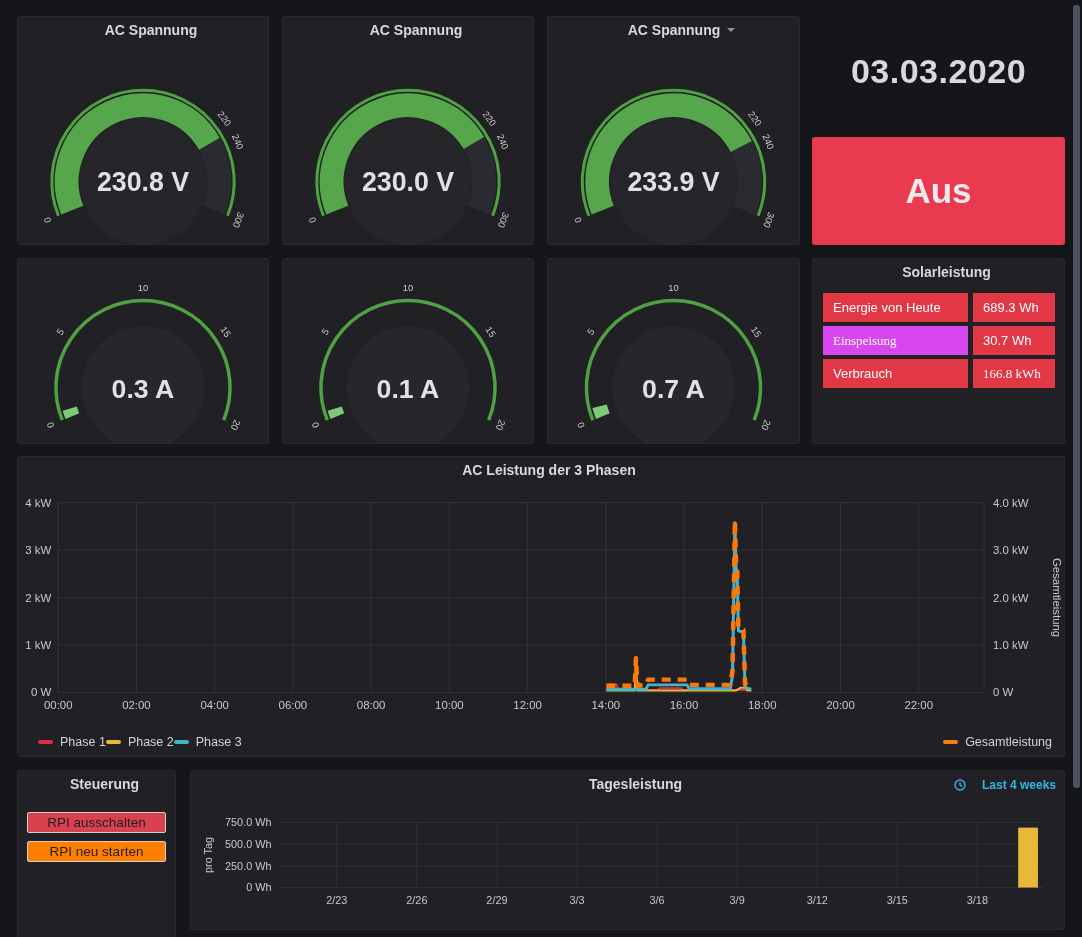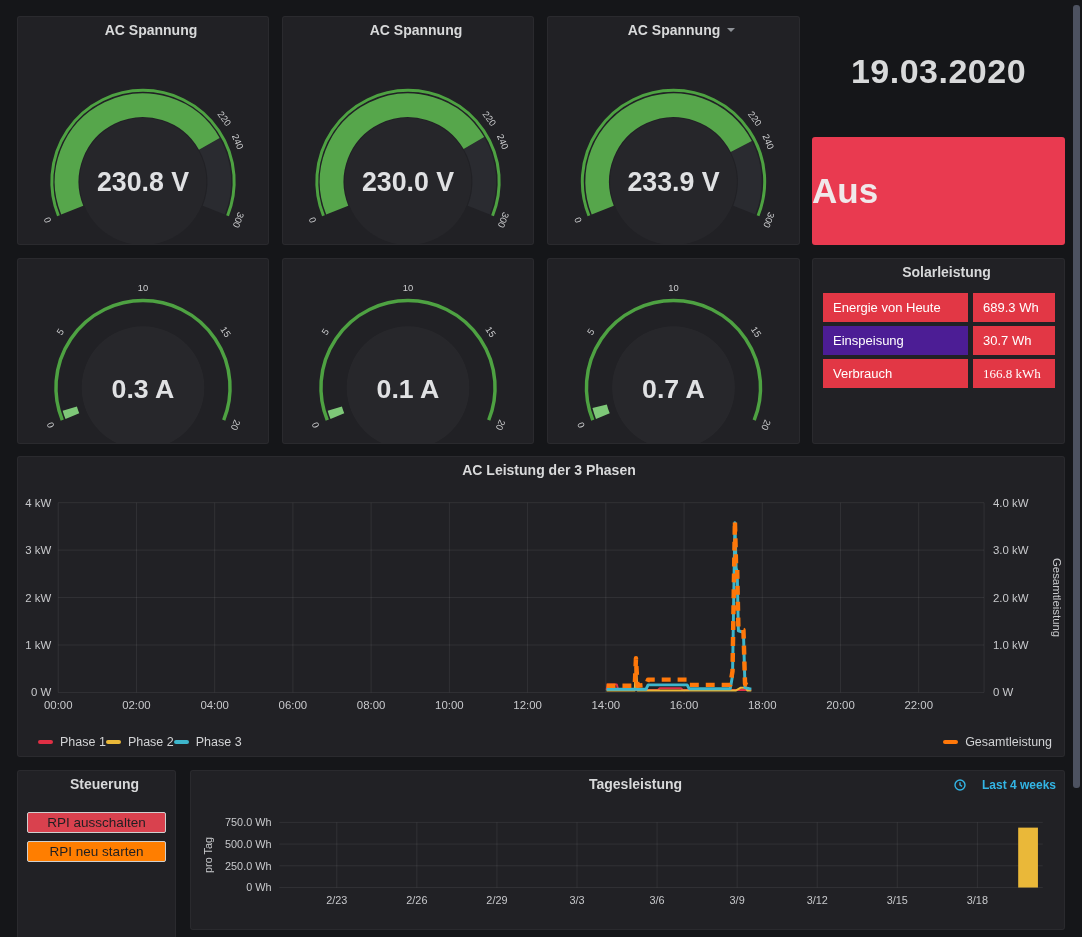--- a/index.html
+++ b/index.html
@@ -6,21 +6,21 @@
   .dash{position:relative;width:1082px;height:937px;background:#151619;overflow:hidden;}
   .panel{position:absolute;background:#212125;border:1px solid rgba(255,255,255,0.045);border-radius:3px;box-sizing:border-box;}
   .ptitle{position:absolute;top:0;left:16px;right:0;height:26px;display:flex;align-items:center;justify-content:center;
           font-size:14px;font-weight:600;color:#d8d9da;cursor:pointer;z-index:2;}
   .caret{display:inline-block;margin-left:7px;width:0;height:0;border-left:4px solid transparent;border-right:4px solid transparent;border-top:4px solid #8e9297;}
   .gsvg{position:absolute;left:0;top:0;width:100%;height:100%;}
   .gtick{fill:#cbccce;font-size:9.5px;font-weight:500;}
   .gval{fill:#e0e1e3;font-size:27px;font-weight:600;}
   .datebox{position:absolute;display:flex;align-items:center;justify-content:center;}
   .datetext{font-size:34px;font-weight:600;color:#d8d9da;letter-spacing:.5px;}
-  .aus{display:flex;align-items:center;justify-content:flex-start;font-size:35px;font-weight:600;color:#f0e8ea;cursor:pointer;border:none;}
+  .aus{display:flex;align-items:center;justify-content:center;font-size:35px;font-weight:600;color:#f0e8ea;cursor:pointer;border:none;}
   
   .stable{position:absolute;left:10px;right:9px;top:30px;font-size:13px;}
   .thead{display:flex;background:#1a1b1e;height:22px;align-items:center;font-weight:700;}
   .th{padding-left:10px;box-sizing:border-box;cursor:pointer;}
   .c1{width:145px;flex:none;}
   .c2{flex:1;}
   .srow{display:flex;margin-top:4px;height:29px;}
   .scell{display:flex;align-items:center;padding-left:10px;box-sizing:border-box;color:#ffffff;}
   .srow .c1{margin-right:5px;}
   
@@ -85,21 +85,21 @@
         <path d="M40.70 200.46 A92 92 0 1 1 211.30 200.46" stroke="#4ea242" stroke-width="3" fill="none"></path>
         <text x="30.500062979620893" y="204.58447912183894" text-anchor="middle" dominant-baseline="middle" transform="rotate(-112 30.500062979620893 204.58447912183894)" class="gtick">0</text>
         <text x="207.45936558890634" y="102.9653130581828" text-anchor="middle" dominant-baseline="middle" transform="rotate(52.26666666666665 207.45936558890634 102.9653130581828)" class="gtick">220</text>
         <text x="220.95190461361557" y="126.08589459543342" text-anchor="middle" dominant-baseline="middle" transform="rotate(67.20000000000002 220.95190461361557 126.08589459543342)" class="gtick">240</text>
         <text x="221.4999370203791" y="204.58447912183894" text-anchor="middle" dominant-baseline="middle" transform="rotate(112 221.4999370203791 204.58447912183894)" class="gtick">300</text>
         <text x="126" y="176" text-anchor="middle" class="gval">233.9 V</text>
       </svg>
   </section>
 
   <div class="datebox" style="left:812px;top:16px;width:253px;height:110px">
-    <div class="datetext">19.03.2020</div>
+    <div class="datetext">03.03.2020</div>
   </div>
 
   <section class="panel aus" style="left: 812px; top: 137px; width: 253px; height: 108px; background: rgb(233, 58, 80);">
     <span>Aus</span>
   </section>
 
   <section class="panel" style="left:17px;top:258px;width:252px;height:186px">
     <svg class="gsvg g-curr" viewBox="0 0 252 186">
         <circle cx="126" cy="130" r="62" fill="rgba(255,255,255,0.03)"></circle>
         <path d="M44.41 162.97 A88 88 0 1 1 207.59 162.97" stroke="#4ea242" stroke-width="3.5" fill="none"></path>
@@ -143,21 +143,21 @@
     <div class="ptitle">
         <span>Solarleistung</span>
       </div>
     <div class="stable">
       <div id="solar-rows">
           <div class="srow">
             <div class="scell c1" style="background: rgb(226, 55, 69);">Energie von Heute</div>
             <div class="scell c2" style="background: rgb(226, 55, 69);">689.3 Wh</div>
           </div>
           <div class="srow">
-            <div class="scell c1" style="background: #4c1d95;">Einspeisung</div>
+            <div class="scell c1" style="background: #d946ef; font-family: Liberation Serif, serif;">Einspeisung</div>
             <div class="scell c2" style="background: rgb(226, 55, 69);">30.7 Wh</div>
           </div>
           <div class="srow">
             <div class="scell c1" style="background: rgb(226, 55, 69);">Verbrauch</div>
             <div class="scell c2" style="background: rgb(226, 55, 69); font-family: Liberation Serif, serif;">166.8 kWh</div>
           </div>
         </div>
     </div>
   </section>
 

